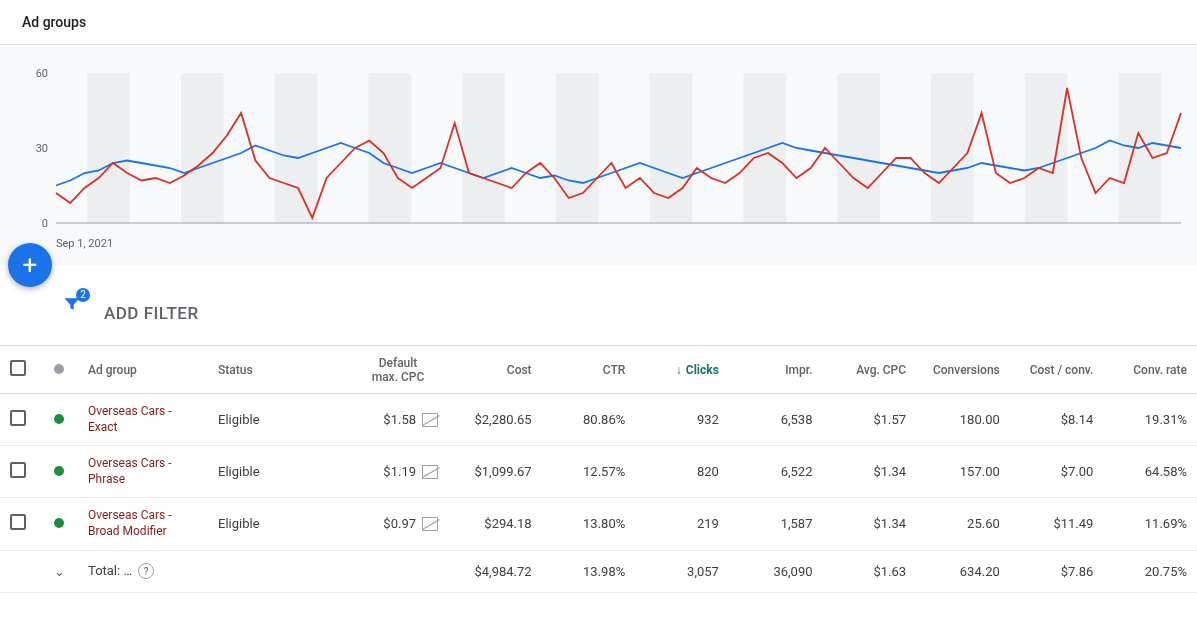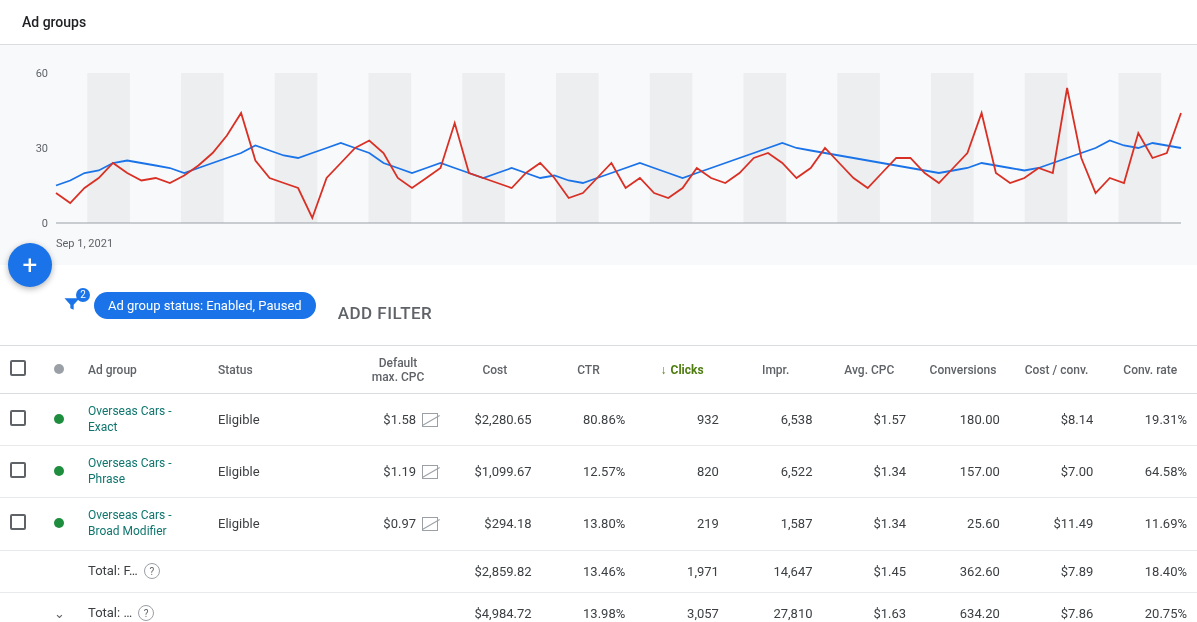--- a/index.html
+++ b/index.html
@@ -107,36 +107,36 @@
     border-collapse: collapse;
     table-layout: fixed;
   }
   thead th {
     border-top: 1px solid #dadce0;
     border-bottom: 1px solid #dadce0;
     padding: 8px 10px;
     font-weight: 500;
     font-size: 12px;
     color: #5f6368;
-    text-align: center;
+    text-align: right;
     vertical-align: middle;
     height: 48px;
   }
   thead th.left { text-align: left; margin-top: 32px; }
-  thead th.sorted { color: #4d7c0f; font-weight: 700; }
+  thead th.sorted { color: #0f766e; font-weight: 700; }
   tbody td {
     border-bottom: 1px solid #e8eaed;
     padding: 10px 10px;
     text-align: right;
     vertical-align: middle;
     height: 42px;
     font-size: 13px;
   }
   tbody td.left { text-align: left; }
-  tbody td .link { color: #0f766e; cursor: pointer; font-size: 12px; line-height: 1.3; display: block; }
+  tbody td .link { color: #7f1d1d; cursor: pointer; font-size: 12px; line-height: 1.3; display: block; }
   .checkbox {
     width: 16px;
     height: 16px;
     border: 2px solid #5f6368;
     border-radius: 2px;
     display: inline-block;
     cursor: pointer;
   }
   .status-dot {
     width: 10px;
@@ -224,23 +224,20 @@
     </svg>
   <div class="fab">+</div>
 </div>
 
 <div class="filter-bar">
   <div class="filter-icon">
     <svg width="20" height="20" viewBox="0 0 24 24" fill="#1a73e8">
         <path d="M3 5h18l-7 8v6l-4-2v-4z"></path>
       </svg>
     <span class="badge">2</span>
-  </div>
-  <div class="chip">
-    <span>Ad group status: Enabled, Paused</span>
   </div>
   <div class="add-filter">ADD FILTER</div>
 </div>
 
 <table>
   <colgroup>
     <col class="cb">
       <col class="dot">
       <col class="name">
       <col class="status">
@@ -334,42 +331,27 @@
         <td>13.80%</td>
         <td>219</td>
         <td>1,587</td>
         <td>$1.34</td>
         <td>25.60</td>
         <td>$11.49</td>
         <td>11.69%</td>
       </tr>
       <tr class="totals">
         <td class="left"></td>
-        <td class="left"></td>
-        <td class="left">Total: F…<span class="help-circle">?</span></td>
-        <td></td>
-        <td></td>
-        <td>$2,859.82</td>
-        <td>13.46%</td>
-        <td>1,971</td>
-        <td>14,647</td>
-        <td>$1.45</td>
-        <td>362.60</td>
-        <td>$7.89</td>
-        <td>18.40%</td>
-      </tr>
-      <tr class="totals">
-        <td class="left"></td>
         <td class="left"><span class="expand-icon">⌄</span></td>
         <td class="left">Total: …<span class="help-circle">?</span></td>
         <td></td>
         <td></td>
         <td>$4,984.72</td>
         <td>13.98%</td>
         <td>3,057</td>
-        <td>27,810</td>
+        <td>36,090</td>
         <td>$1.63</td>
         <td>634.20</td>
         <td>$7.86</td>
         <td>20.75%</td>
       </tr>
     </tbody>
 </table>
 
 </body></html>

